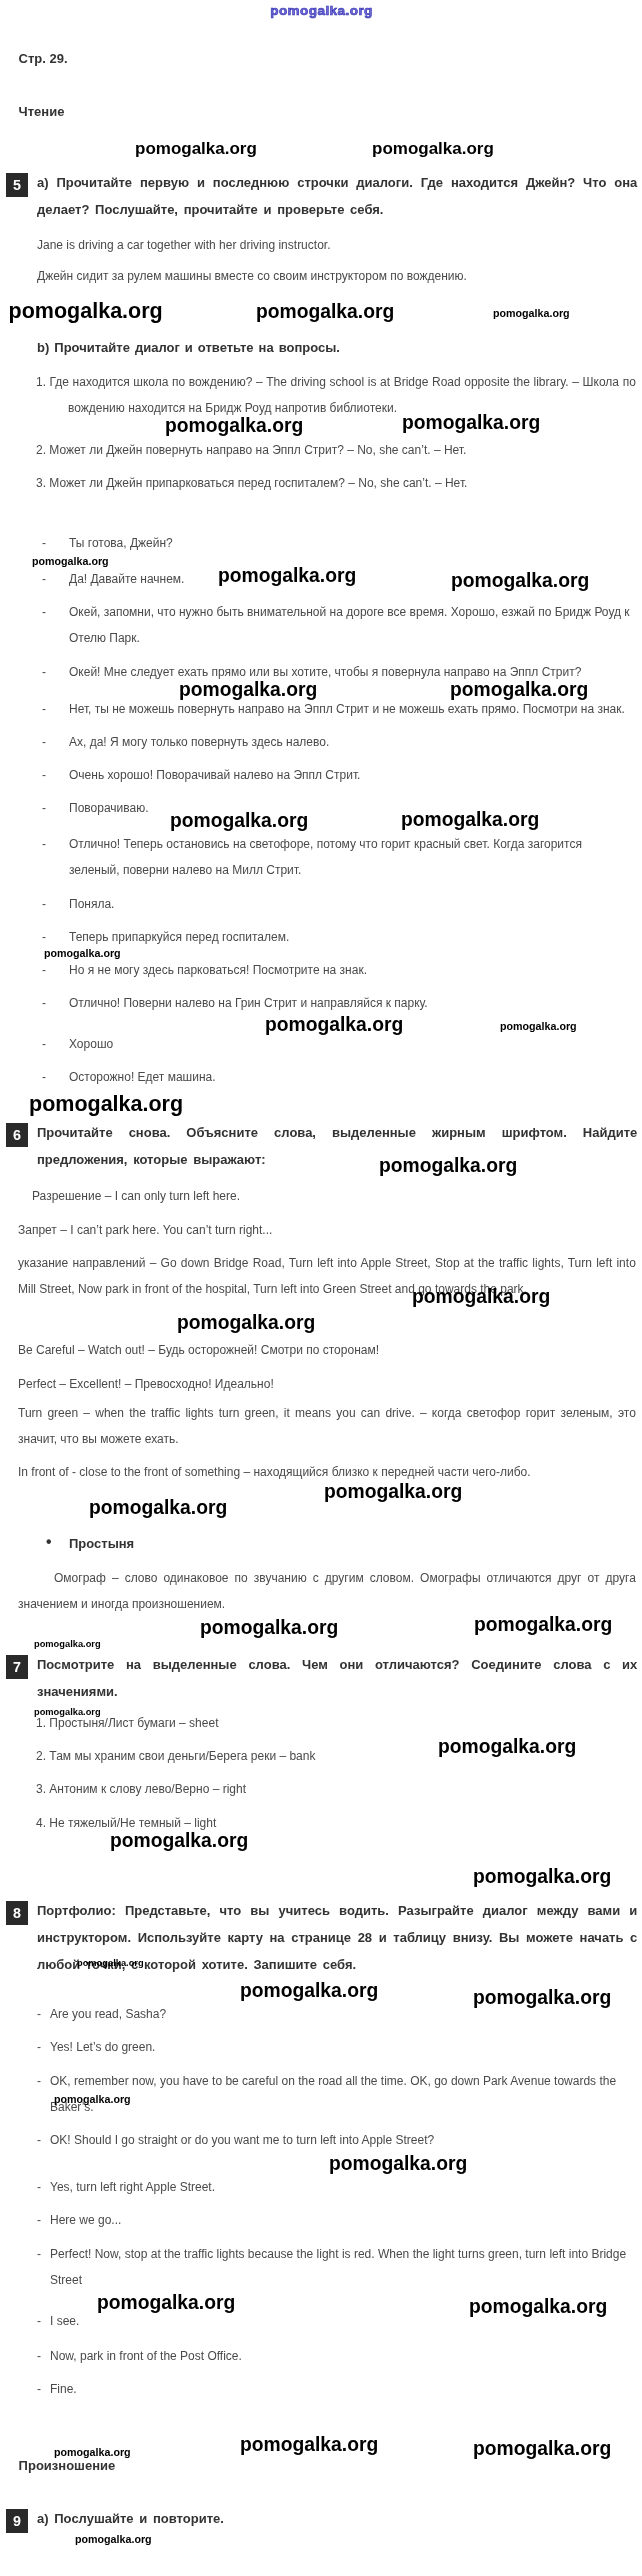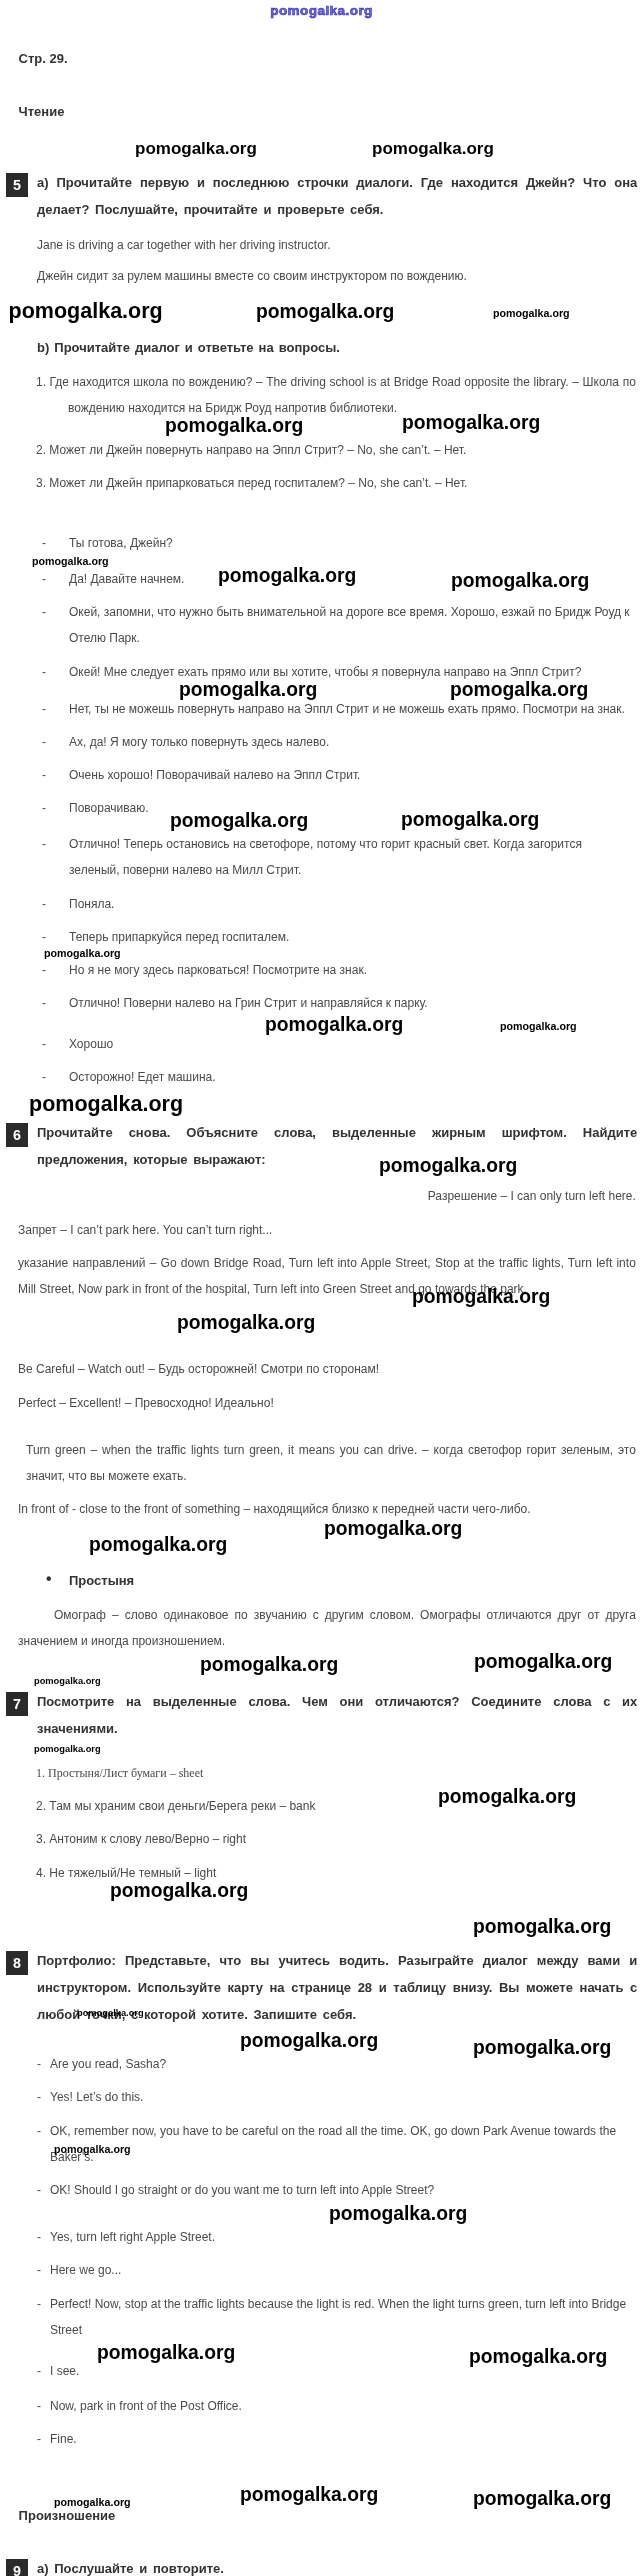--- a/index.html
+++ b/index.html
@@ -101,68 +101,68 @@
     <div class="dialog wide" style="margin-top: -2.9px;"><span class="dash">-</span><span>Хорошо</span></div>
     <div class="dialog wide" style="margin-top: 7.2px;"><span class="dash">-</span><span>Осторожно! Едет машина.</span></div>
     <div class="wm-row" style="margin-top: 4.3px; height: 24px;">
       <span class="wm wm-xl" style="left: 29px; top: 0px;">pomogalka.org</span>
     </div>
     <div class="task" style="margin-top: 1.4px;">
       <span class="badge">6</span>
       <div class="task-text">Прочитайте снова. Объясните слова, выделенные жирным шрифтом. Найдите предложения, которые выражают:</div>
       <span class="wm wm-l" style="left: 379px; top: 37px;">pomogalka.org</span>
     </div>
-    <div class="para" style="margin-top: 10px; padding-left: 18px; text-align: right;">Разрешение – I can only turn left here.</div>
+    <div class="para" style="margin-top: 10px; padding-left: 32px;">Разрешение – I can only turn left here.</div>
     <div class="para" style="margin-top: 7.2px; padding-left: 18px;">Запрет – I can’t park here. You can’t turn right...</div>
     <div class="para jt" style="margin-top: 7.2px; padding-left: 18px;">указание направлений – Go down Bridge Road, Turn left into Apple Street, Stop at the traffic lights, Turn left into Mill Street, Now park in front of the hospital, Turn left into Green Street and go towards the park.<span class="wm wm-l" style="left: 412px; top: 37px;">pomogalka.org</span></div>
     <div class="wm-row" style="margin-top: 11.5px; height: 24px;">
       <span class="wm wm-l" style="left: 177px; top: 0px;">pomogalka.org</span>
     </div>
-    <div class="para" style="margin-top: 19px; padding-left: 18px;">Be Careful – Watch out! – Будь осторожней! Смотри по сторонам!</div>
+    <div class="para" style="margin-top: 0; padding-left: 18px;">Be Careful – Watch out! – Будь осторожней! Смотри по сторонам!</div>
     <div class="para" style="margin-top: 7.2px; padding-left: 18px;">Perfect – Excellent! – Превосходно! Идеально!</div>
-    <div class="para jt" style="margin-top: 21px; padding-left: 26px;">Turn green – when the traffic lights turn green, it means you can drive. – когда светофор горит зеленым, это значит, что вы можете ехать.</div>
+    <div class="para jt" style="margin-top: 3px; padding-left: 18px;">Turn green – when the traffic lights turn green, it means you can drive. – когда светофор горит зеленым, это значит, что вы можете ехать.</div>
     <div class="para jt" style="margin-top: 7.2px; padding-left: 18px;">In front of - close to the front of something – находящийся близко к передней части чего-либо.<span class="wm wm-l" style="left: 324px; top: 23px;">pomogalka.org</span></div>
     <div class="wm-row" style="margin-top: 13px; height: 24px;">
       <span class="wm wm-l" style="left: 89px; top: 0px;">pomogalka.org</span>
     </div>
     <div class="bullet" style="margin-top: 11.5px;"><span class="dot">•</span><span>Простыня</span></div>
     <div class="para jt" style="margin-top: 10px; padding-left: 18px; text-indent: 36px;">Омограф – слово одинаковое по звучанию с другим словом. Омографы отличаются друг от друга значением и иногда произношением.</div>
     <div class="wm-row" style="margin-top: 1.4px; height: 21.5px;">
       <span class="wm wm-l" style="left: 200px; top: 0px;">pomogalka.org</span>
       <span class="wm wm-l" style="left: 474px; top: -2.9px;">pomogalka.org</span>
     </div>
     <div class="wm-row" style="margin-top: 0px; height: 10px;">
       <span class="wm wm-s" style="left: 34px; top: 0px;">pomogalka.org</span>
     </div>
     <div class="task" style="margin-top: 1.4px;">
       <span class="badge">7</span>
       <div class="task-text">Посмотрите на выделенные слова. Чем они отличаются? Соедините слова с их значениями.</div>
       <span class="wm wm-s" style="left: 34px; top: 57px;">pomogalka.org</span>
     </div>
-    <div class="num-item" style="margin-top: 18px; font-family: Liberation Serif, serif;">1. Простыня/Лист бумаги – sheet</div>
+    <div class="num-item" style="margin-top: 5px;">1. Простыня/Лист бумаги – sheet</div>
     <div class="num-item" style="margin-top: 7.2px;">2. Там мы храним свои деньги/Берега реки – bank<span class="wm wm-l" style="left: 470px; top: -5.7px;">pomogalka.org</span></div>
     <div class="num-item" style="margin-top: 7.2px;">3. Антоним к слову лево/Верно – right</div>
     <div class="num-item" style="margin-top: 7.2px;">4. Не тяжелый/Не темный – light</div>
     <div class="wm-row" style="margin-top: -4.3px; height: 21.5px;">
       <span class="wm wm-l" style="left: 110px; top: 0px;">pomogalka.org</span>
     </div>
     <div class="wm-row" style="margin-top: 14.3px; height: 21.5px;">
       <span class="wm wm-l" style="left: 473px; top: 0px;">pomogalka.org</span>
     </div>
     <div class="task" style="margin-top: 8.6px;">
       <span class="badge">8</span>
       <div class="task-text">Портфолио: Представьте, что вы учитесь водить. Разыграйте диалог между вами и инструктором. Используйте карту на странице 28 и таблицу внизу. Вы можете начать с любой точки, с которой хотите. Запишите себя.</div>
       <span class="wm wm-s" style="left: 77px; top: 62px;">pomogalka.org</span>
     </div>
     <div class="wm-row" style="margin-top: 2.9px; height: 23px;">
       <span class="wm wm-l" style="left: 240px; top: 0px;">pomogalka.org</span>
       <span class="wm wm-l" style="left: 473px; top: 7.2px;">pomogalka.org</span>
     </div>
     <div class="dialog tight" style="margin-top: -2.9px;"><span class="dash">-</span><span>Are you read, Sasha?</span></div>
-    <div class="dialog tight" style="margin-top: 7.2px;"><span class="dash">-</span><span>Yes! Let’s do this.</span></div>
+    <div class="dialog tight" style="margin-top: 7.2px;"><span class="dash">-</span><span>Yes! Let’s do green.</span></div>
     <div class="dialog tight" style="margin-top: 7.2px;"><span class="dash">-</span><span>OK, remember now, you have to be careful on the road all the time. OK, go down Park Avenue towards the Baker’s.</span><span class="wm wm-sm" style="left: 54px; top: 26px;">pomogalka.org</span></div>
     <div class="dialog tight" style="margin-top: 7.2px;"><span class="dash">-</span><span>OK! Should I go straight or do you want me to turn left into Apple Street?</span></div>
     <div class="wm-row" style="margin-top: 1.4px; height: 21.5px;">
       <span class="wm wm-l" style="left: 329px; top: 0px;">pomogalka.org</span>
     </div>
     <div class="dialog tight" style="margin-top: -1.4px;"><span class="dash">-</span><span>Yes, turn left right Apple Street.</span></div>
     <div class="dialog tight" style="margin-top: 7.2px;"><span class="dash">-</span><span>Here we go...</span></div>
     <div class="dialog tight" style="margin-top: 7.2px;"><span class="dash">-</span><span>Perfect! Now, stop at the traffic lights because the light is red. When the light turns green, turn left into Bridge Street</span></div>
     <div class="wm-row" style="margin-top: 0px; height: 21.5px;">
       <span class="wm wm-l" style="left: 97px; top: 0px;">pomogalka.org</span>

